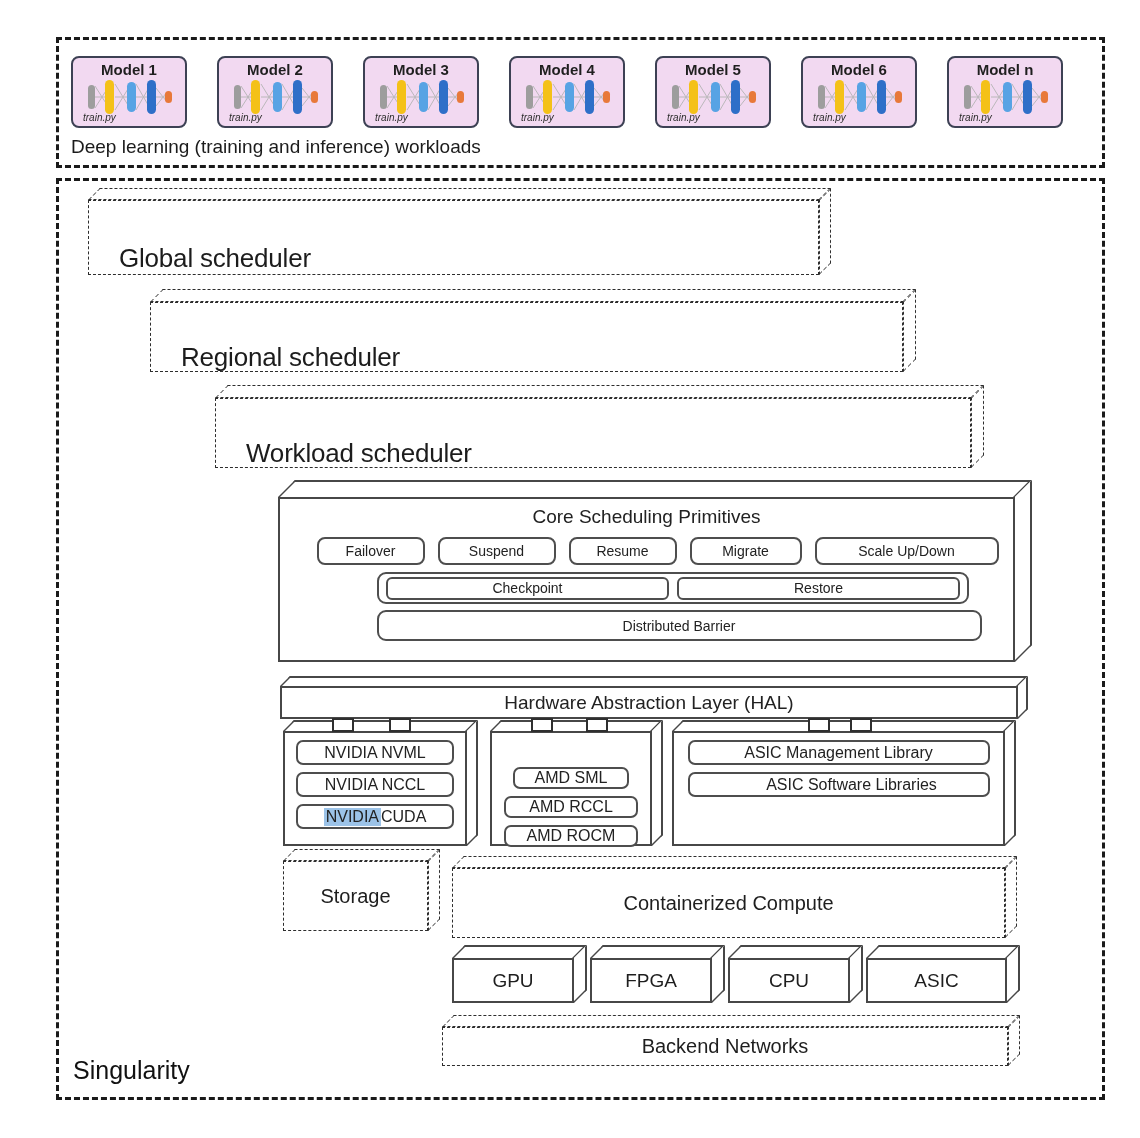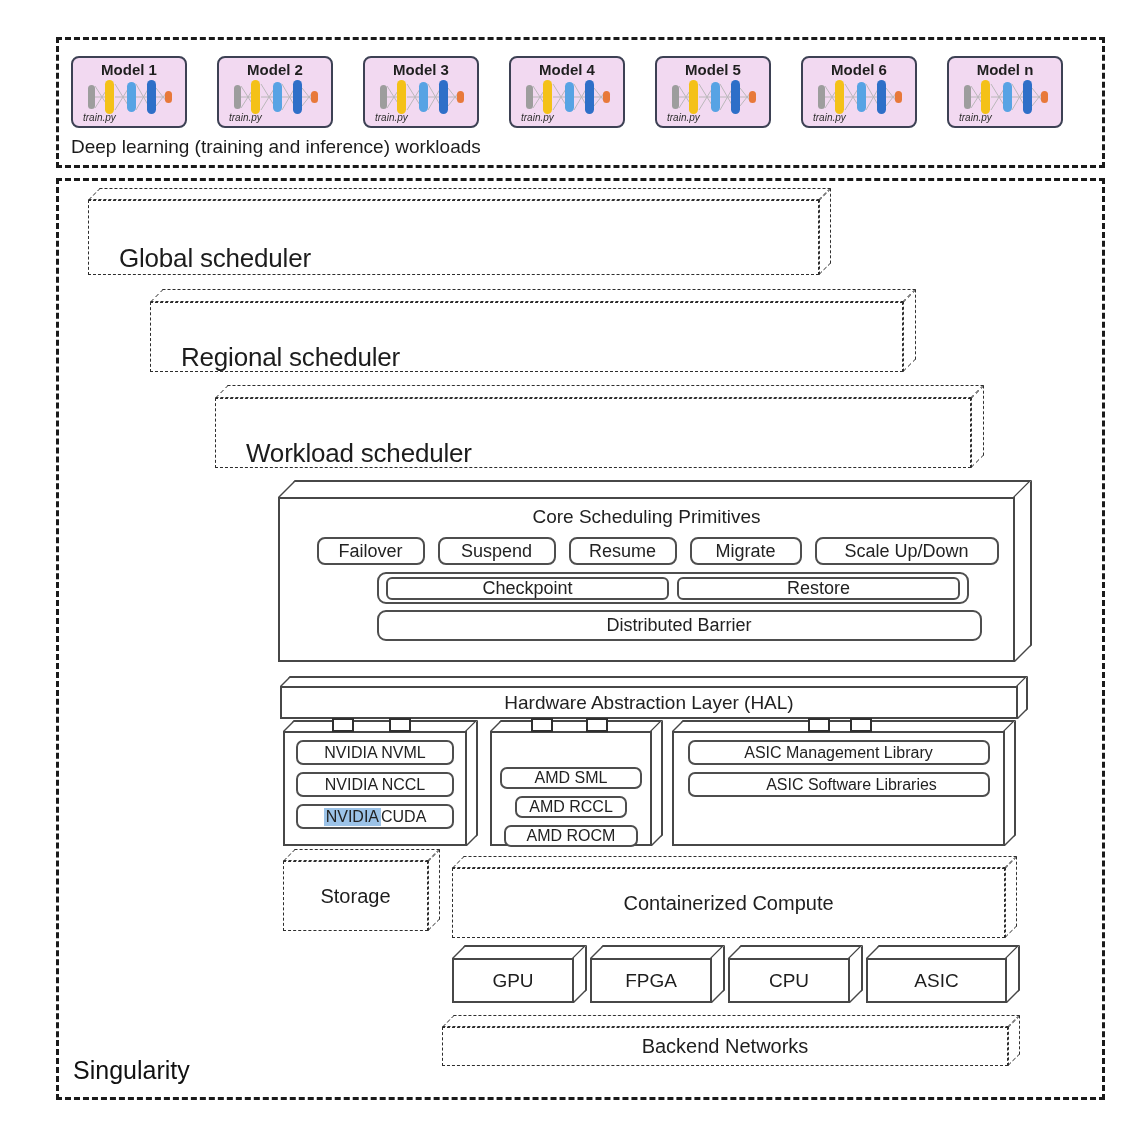--- a/index.html
+++ b/index.html
@@ -38,21 +38,21 @@
   .m-svg{display:block;margin:0 auto;}
   .m-script{position:absolute;left:10px;bottom:3px;font-size:10px;font-style:italic;color:#2e2e2e;}
   .dl-label{position:absolute;left:12px;bottom:7px;font-size:19px;color:#1b1b1b;}
   .singularity-label{position:absolute;left:14px;bottom:12px;font-size:25px;color:#111;}
   
   .cp-front{flex-direction:column;align-items:stretch;}
   .cp-title{text-align:center;font-size:19px;color:#222;margin-top:7px;}
   .cp-row1{display:flex;gap:13px;margin:9px 0 0 22px;}
   .pill{
     border:2px solid #4e4e4e;border-radius:8px;background:#fff;box-sizing:border-box;
-    display:flex;align-items:center;justify-content:center;font-size:18px;color:#222;height:28px;
+    display:flex;align-items:center;justify-content:center;font-size:14px;color:#222;height:28px;
   }
   .cp-row2{
     margin:7px 12px 0 65px;width:592px;height:32px;border:2px solid #4e4e4e;border-radius:9px;
     box-sizing:border-box;display:flex;align-items:center;gap:8px;padding:0 7px;
   }
   .cp-row2 .pill{height:23px;flex:1;border-radius:6px;}
   .cp-row3{margin:6px 0 0 65px;width:605px;height:31px;border-radius:9px;}
   
   .hal-front{justify-content:center;font-size:19px;color:#222;}
   .lib-front{flex-direction:column;align-items:center;}
@@ -262,22 +262,22 @@
         </div>
     </div>
   </div>
 
   <div class="b3d" style="left:490px;top:731px;width:162px;height:115px;--d:11px;">
     <i class="f-top"></i>
     <i class="f-right"></i>
     <i class="sq" style="left:41px;"></i>
     <i class="sq" style="left:96px;"></i>
     <div class="f-front lib-front">
-      <div class="pill lib-item" style="width:142px;margin-top:34px;">AMD SML</div>
-      <div class="pill lib-item" style="width:112px;">AMD RCCL</div>
+      <div class="pill lib-item" style="width:116px;margin-top:34px;">AMD SML</div>
+      <div class="pill lib-item" style="width:134px;">AMD RCCL</div>
       <div class="pill lib-item" style="width:134px;">AMD ROCM</div>
     </div>
   </div>
 
   <div class="b3d" style="left:672px;top:731px;width:333px;height:115px;--d:11px;">
     <i class="f-top"></i>
     <i class="f-right"></i>
     <i class="sq" style="left:136px;"></i>
     <i class="sq" style="left:178px;"></i>
     <div class="f-front lib-front">

